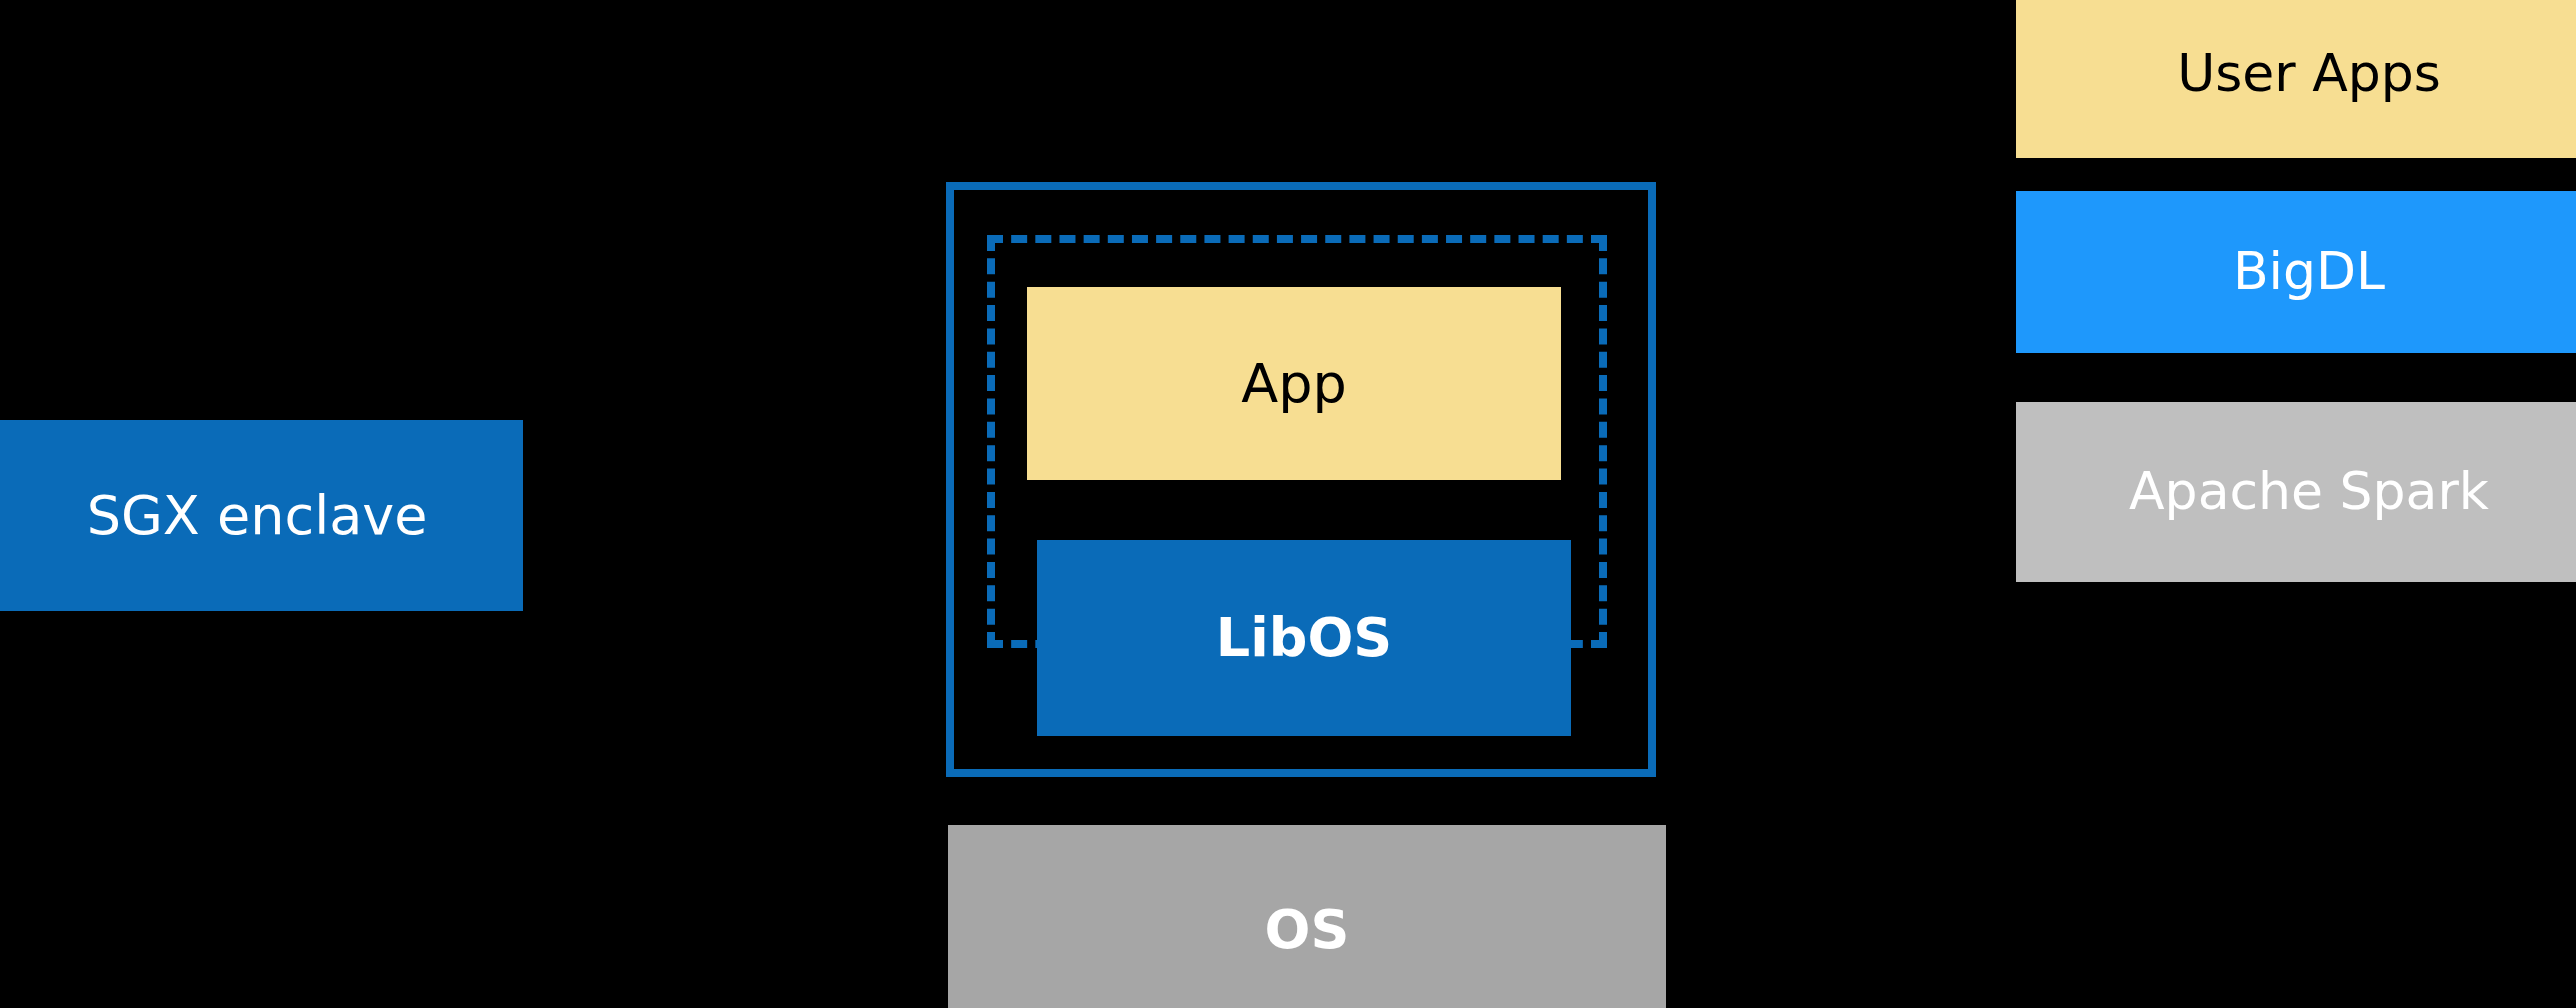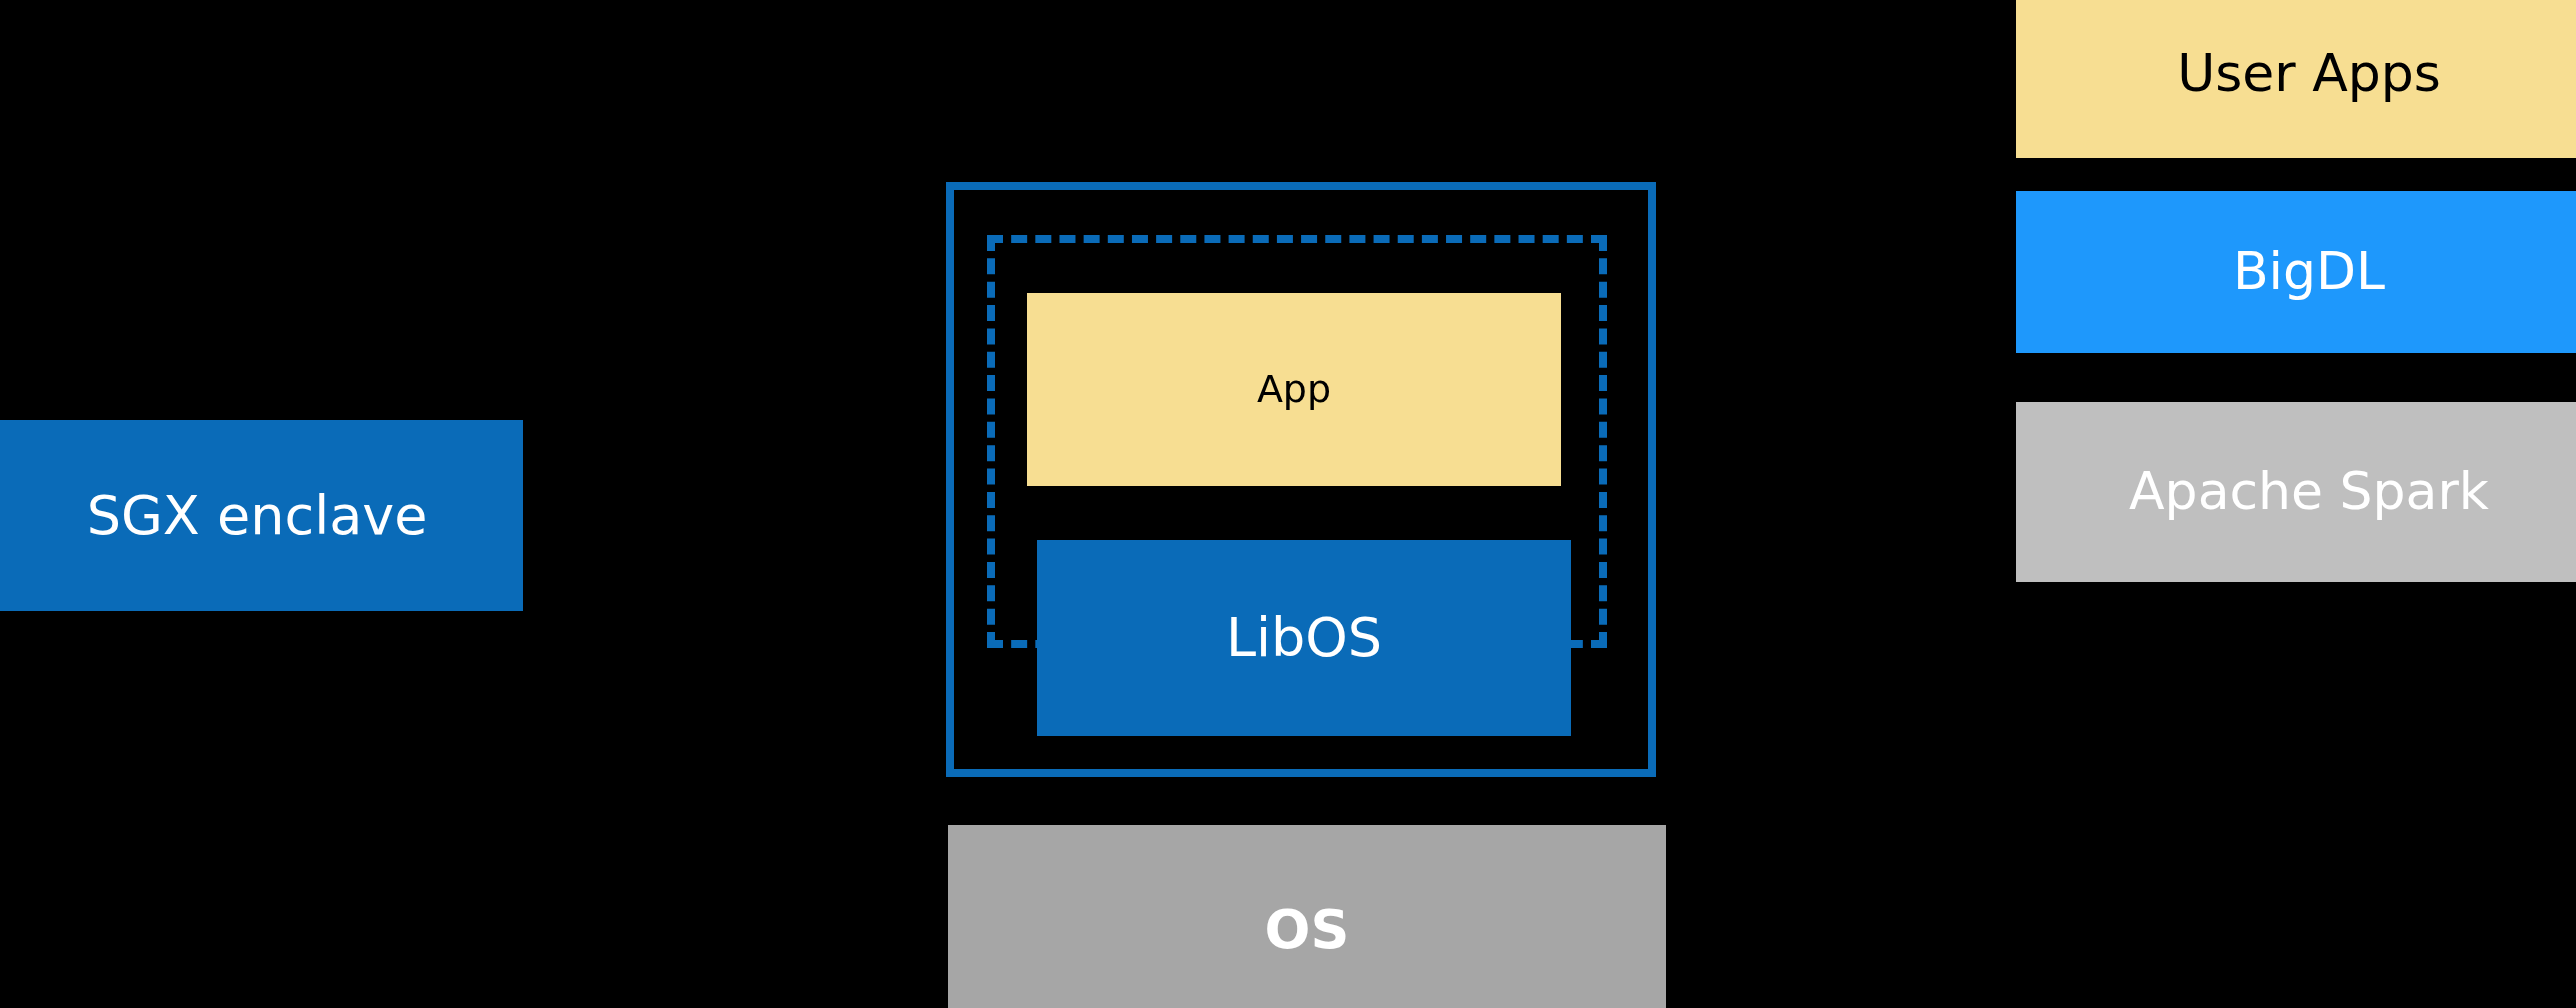--- a/index.html
+++ b/index.html
@@ -53,35 +53,36 @@
   #libos-dashed-frame {
     left: 987px;
     top: 235px;
     width: 620px;
     height: 413px;
     border: 8.4px dashed #0A6BB8;
     background: transparent;
   }
   #app-box {
     left: 1027px;
-    top: 293px;
+    top: 287px;
     width: 534px;
     height: 193px;
     background: #F7DE92;
     color: #000000;
-    font-size: 38px;
+    font-size: 54px;
   }
   #libos-box {
     left: 1037px;
     top: 540px;
     width: 534px;
     height: 196px;
     background: #0A6BB8;
     color: #FFFFFF;
     font-size: 54px;
+    font-weight: bold;
   }
   #os-box {
     left: 948px;
     top: 825px;
     width: 718px;
     height: 209px;
     background: #A6A6A6;
     color: #FFFFFF;
     font-size: 54px;
     font-weight: bold;

